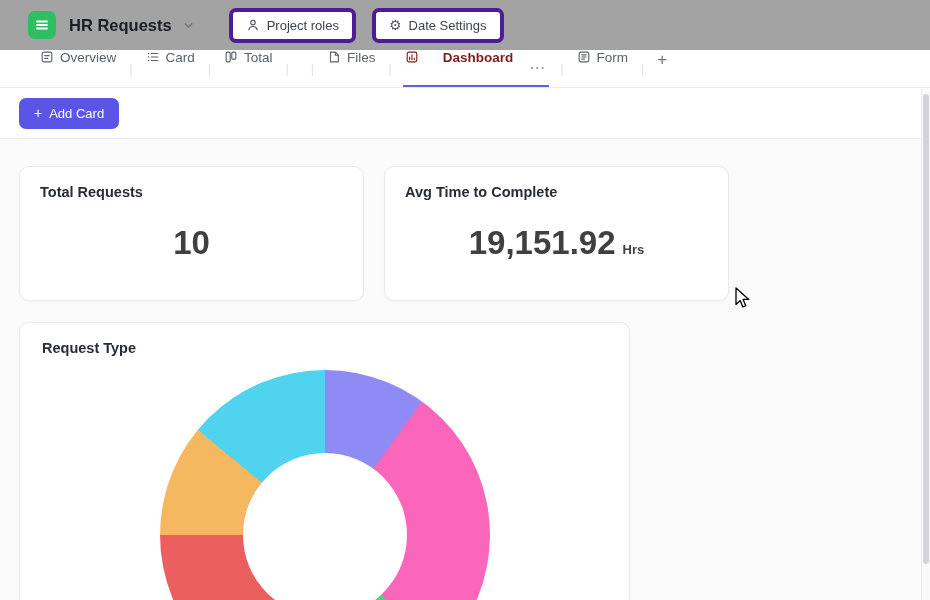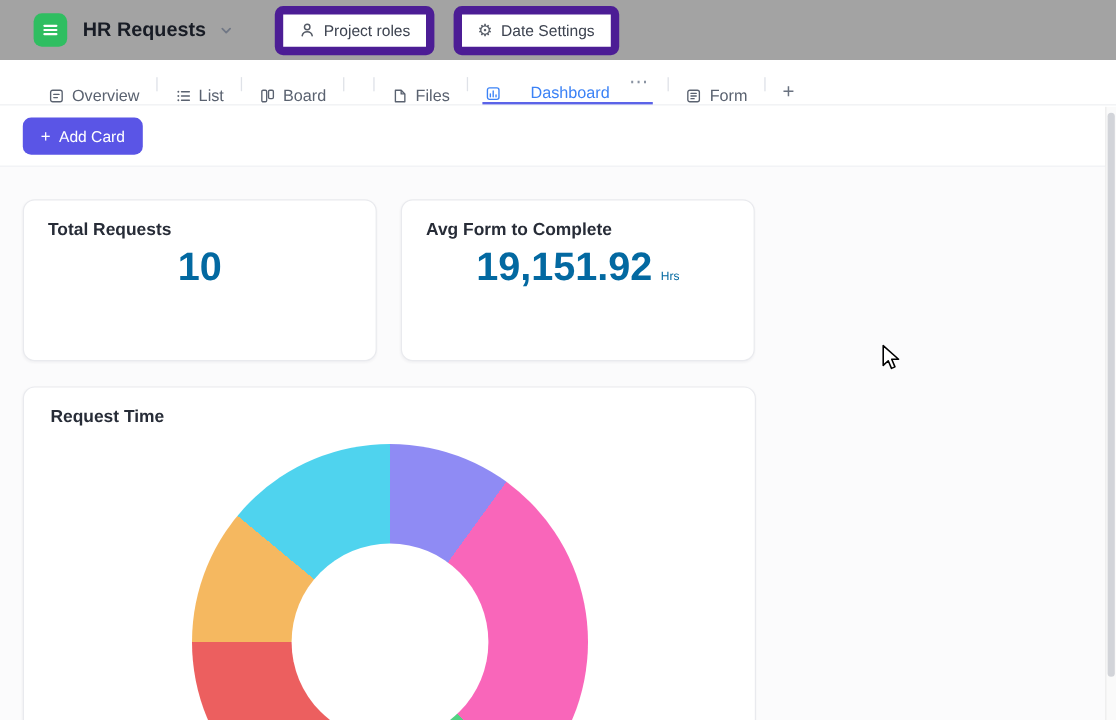--- a/index.html
+++ b/index.html
@@ -8,58 +8,58 @@
     position:relative; overflow:hidden; background:#fff;
     font-family:"Liberation Sans", sans-serif; color:#1f2430;
   }
 
   
   .header-top { display:flex; align-items:center; height:50px; padding-left:28px; background:#a3a3a3; }
   .proj-icon { width:28px; height:28px; border-radius:7px; background:#2fbe61;
     display:flex; align-items:center; justify-content:center; flex:0 0 auto; }
   .proj-title { font-size:16.5px; font-weight:700; margin-left:13px; color:#181c25; }
   .chev { margin-left:10px; display:flex; cursor:pointer; }
-  .hbtn { display:flex; align-items:center; gap:7px; border:7px solid #4c1d95; border-radius:7px;
+  .hbtn { display:flex; align-items:center; gap:7px; border:4px solid #4c1d95; border-radius:7px;
     padding:6px 13px; font-size:13px; color:#3d4350; background:#fff; cursor:pointer;
     font-family:inherit; }
   .hbtn-roles { margin-left:34px; }
   .hbtn-date { margin-left:16px; }
   .gear-glyph { font-size:14px; color:#555b66; line-height:1; }
 
   
   .tabs { display:flex; align-items:center; height:38px; padding-left:38px;
     border-bottom:1px solid #e9ebef; background:#fff; }
-  .tab { display:flex; align-items:flex-end; gap:6px; font-size:13.5px; color:#5a6270;
+  .tab { display:flex; align-items:flex-start; gap:6px; font-size:13.5px; color:#5a6270;
     height:100%; padding:0 2px; cursor:pointer; white-space:nowrap; }
   .tab svg { display:block; }
   .tsep { color:#dfe2e8; margin:0 11px; font-size:12.5px; user-select:none; }
   .tab-group-active { display:flex; align-items:center; height:100%;
     border-bottom:2px solid #5b63e8; }
-  .tab.active { color:#3b82f6; font-weight:400;gap:24px; }
+  .tab.active { color:#7f1d1d; font-weight:700;gap:24px; }
   .tab-more { color:#8a93a2; margin-left:10px; font-size:16px; padding:0 4px; cursor:pointer; }
   .tab-plus { font-size:17px; color:#6a7280; font-weight:400; }
 
   
   .addcard-row { height:51px; background:#fff; border-bottom:1px solid #edeff2;
     display:flex; align-items:center; padding-left:19px; }
   .addcard-btn { display:flex; align-items:center; gap:7px; background:#5a55e6; color:#fff;
     font-size:13px; border:none; border-radius:7px; padding:8px 15px; cursor:pointer;
     font-family:inherit; }
   .addcard-btn .plus { font-size:14px; line-height:1; }
 
   
   .content { position:absolute; top:139px; left:0; right:9px; bottom:0;
     background:#fbfbfc; padding:27px 0 0 19px; overflow:hidden; }
   .card { background:#fff; border:1px solid #e9eaee; border-radius:10px;
     box-shadow:0 1px 2px rgba(20,20,40,.04); }
   .stat-row { display:flex; gap:20px; }
-  .stat-card { width:295px; height:135px; padding:17px 20px; }
+  .stat-card { width:345px; height:135px; padding:17px 20px; }
   .card-title { font-size:14.5px; font-weight:600; color:#272c37; }
-  .stat-value { text-align:center; font-size:33px; font-weight:600; margin-top:3px; color:#0369a1; }
-  .stat-value .unit { font-size:10px; font-weight:400; margin-left:7px; }
+  .stat-value { text-align:center; font-size:33px; font-weight:600; margin-top:24px; color:#404040; }
+  .stat-value .unit { font-size:13px; font-weight:700; margin-left:7px; }
   .chart-card { width:611px; height:560px; margin-top:21px; padding:17px 22px; }
   .donut-wrap { width:330px; height:330px; margin:14px auto 0; position:relative; }
   .donut { width:100%; height:100%; border-radius:50%; background:#eee; }
   .donut::after { content:""; position:absolute; inset:83px; background:#fff; border-radius:50%; }
 
   
   .scrollbar { position:absolute; top:89px; right:0; bottom:0; width:9px;
     background:#fafafa; border-left:1px solid #ececec; }
   .scroll-thumb { position:absolute; left:1px; right:1px; top:5px; height:470px;
     background:#d2d4d9; border-radius:4px; }
@@ -112,32 +112,32 @@
 
   <div class="tab">
     <span>
         <svg width="14" height="14" viewBox="0 0 16 16" fill="none" stroke="currentColor" stroke-width="1.3" stroke-linecap="round">
           <path d="M6 4h7.5M6 8h7.5M6 12h7.5"></path>
           <circle cx="3" cy="4" r=".9" fill="currentColor" stroke="none"></circle>
           <circle cx="3" cy="8" r=".9" fill="currentColor" stroke="none"></circle>
           <circle cx="3" cy="12" r=".9" fill="currentColor" stroke="none"></circle>
         </svg>
       </span>
-    <span>List</span>
+    <span>Card</span>
   </div>
   <span class="tsep">|</span>
 
   <div class="tab">
     <span>
         <svg width="14" height="14" viewBox="0 0 16 16" fill="none" stroke="currentColor" stroke-width="1.3">
           <rect x="2.5" y="2.5" width="4.6" height="11" rx="1.2"></rect>
           <rect x="8.9" y="2.5" width="4.6" height="8" rx="1.2"></rect>
         </svg>
       </span>
-    <span>Board</span>
+    <span>Total</span>
   </div>
   <span class="tsep">|</span>
 
   <span class="tsep">|</span>
 
   <div class="tab">
     <span>
         <svg width="14" height="14" viewBox="0 0 16 16" fill="none" stroke="currentColor" stroke-width="1.3" stroke-linejoin="round">
           <path d="M4 2.5h5.5L13 6v7.5H4z"></path>
           <path d="M9.5 2.5V6H13"></path>
@@ -186,29 +186,29 @@
 
 <div class="content">
 
   <div class="stat-row">
     <div class="card stat-card">
       <div class="card-title">Total Requests</div>
       <div class="stat-value">10</div>
     </div>
 
     <div class="card stat-card">
-      <div class="card-title">Avg Form to Complete</div>
+      <div class="card-title">Avg Time to Complete</div>
       <div class="stat-value">
         <span>19,151.92</span><span class="unit">Hrs</span>
       </div>
     </div>
   </div>
 
   <div class="card chart-card">
-    <div class="card-title">Request Time</div>
+    <div class="card-title">Request Type</div>
     <div class="donut-wrap">
       <div class="donut" style="background: conic-gradient(rgb(143, 139, 244) 0%, rgb(143, 139, 244) 10%, rgb(249, 102, 186) 10%, rgb(249, 102, 186) 38%, rgb(83, 209, 131) 38%, rgb(83, 209, 131) 50%, rgb(251, 158, 121) 50%, rgb(251, 158, 121) 60%, rgb(236, 95, 95) 60%, rgb(236, 95, 95) 75%, rgb(245, 184, 96) 75%, rgb(245, 184, 96) 86%, rgb(79, 211, 238) 86%, rgb(79, 211, 238) 100%);"></div>
     </div>
   </div>
 
 </div>
 
 <div class="scrollbar">
   <div class="scroll-thumb"></div>
 </div>

